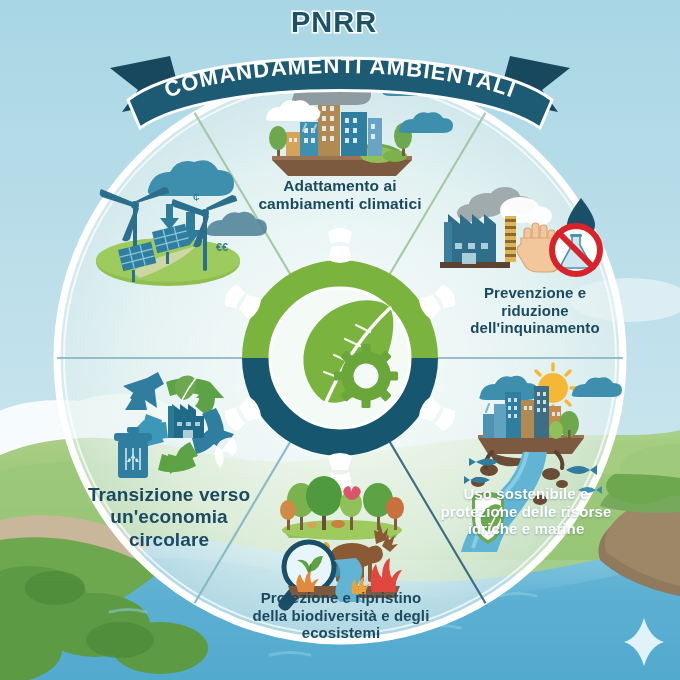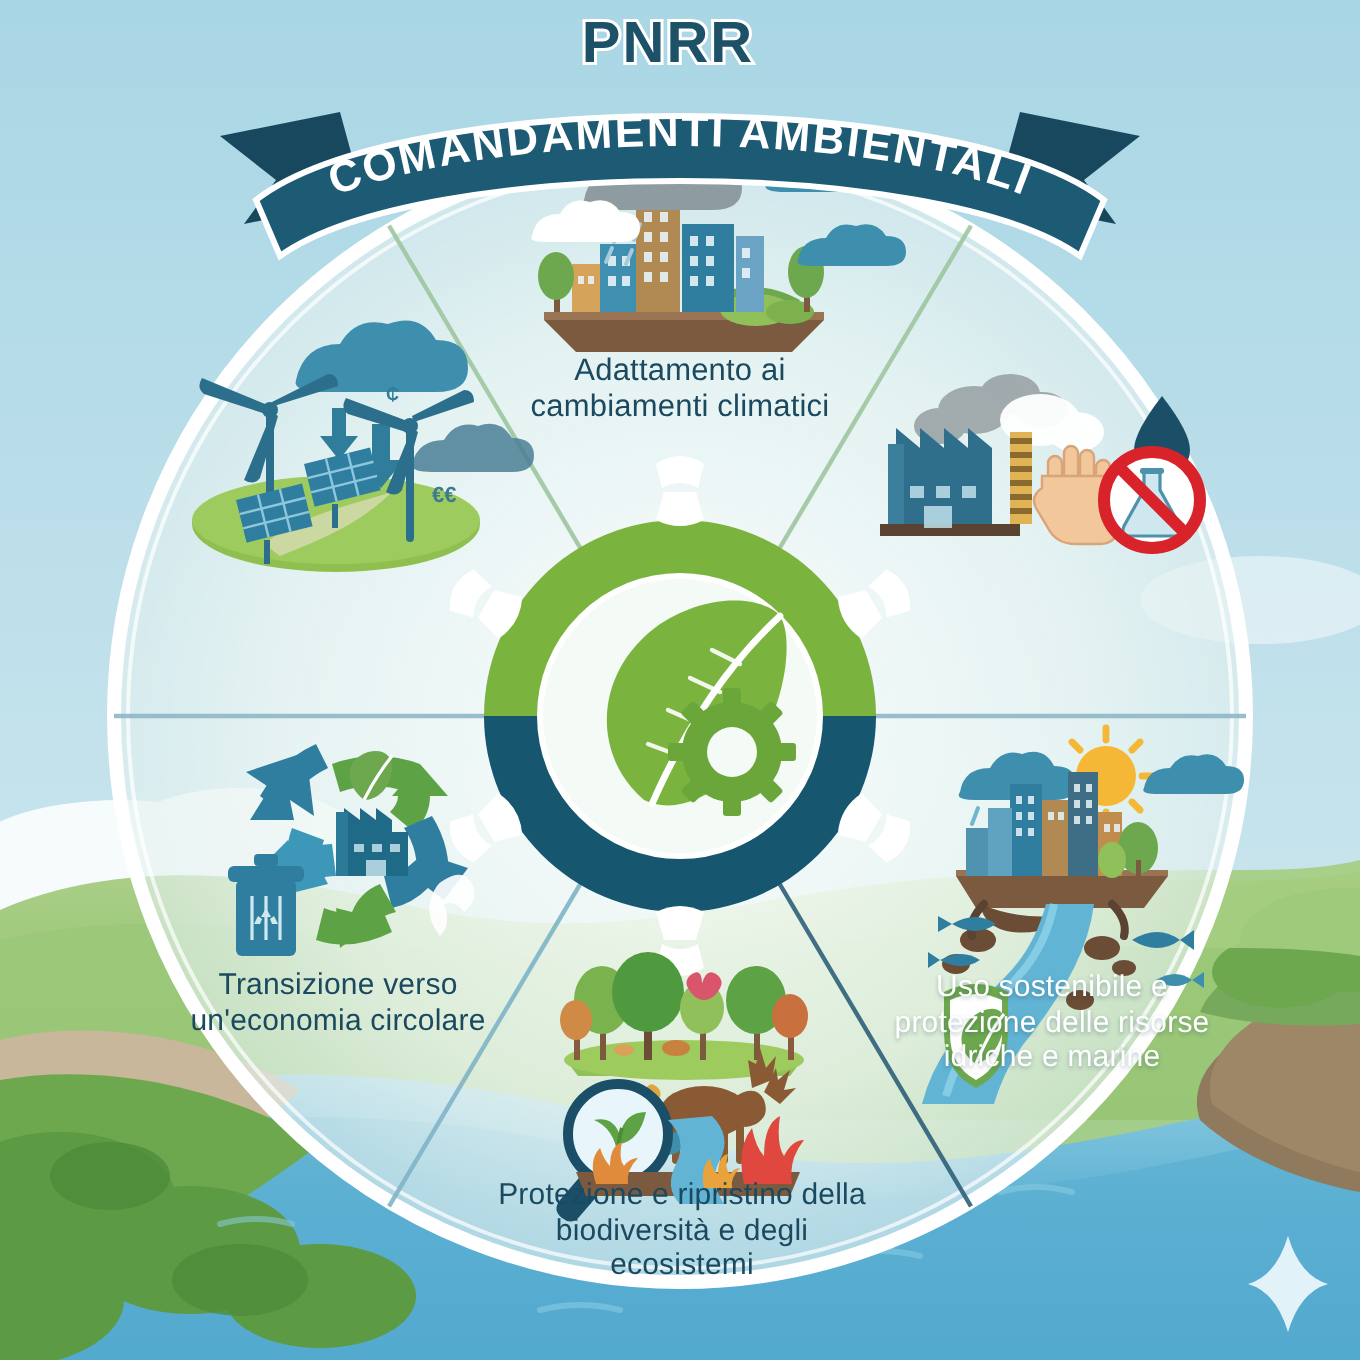--- a/index.html
+++ b/index.html
@@ -3,21 +3,21 @@
 <meta charset="utf-8">
 <style>
   html,body{margin:0;padding:0;}
   body{
     width:680px;height:680px;overflow:hidden;
     font-family:"Liberation Sans",sans-serif;
     background:#bfe0ea;
   }
   #stage{position:relative;width:680px;height:680px;overflow:hidden;}
   #bg{position:absolute;inset:0;}
-  .lbl{position:absolute;text-align:center;font-weight:normal;line-height:1.18;
+  .lbl{position:absolute;text-align:center;font-weight:bold;line-height:1.18;
        letter-spacing:.1px;}
   .lbl.dark{color:#1b4a60;}
   .lbl.light{color:#ffffff;text-shadow:0 1px 2px rgba(20,60,80,.35);}
   #title{
     position:absolute;left:0;right:12px;top:6px;text-align:center;
     font-size:29px;font-weight:bold;color:#1d5167;letter-spacing:1px;
     -webkit-text-stroke:3px #ffffff;paint-order:stroke fill;
   }
 </style>
 </head>
@@ -614,20 +614,21 @@
 
       <path d="M644 618 q 6 20 20 24 q -14 4 -20 24 q -6 -20 -20 -24 q 14 -4 20 -24 z" fill="#e9f6fb" opacity=".95"></path>
     </g>
   </svg>
 
   <div id="title">PNRR</div>
 
 
   <div class="lbl dark" style="left:250px;top:177px;width:180px;font-size:15.5px;">Adattamento ai cambiamenti climatici</div>
 
+  <div class="lbl dark" style="left:452px;top:284px;width:166px;font-size:15px;">Prevenzione e riduzione dell'inquinamento</div>
 
   <div class="lbl dark" style="left:246px;top:589px;width:190px;font-size:15px;">Protezione e ripristino della biodiversità e degli ecosistemi</div>
 
   <div class="lbl light" style="left:436px;top:485px;width:180px;font-size:15px;">Uso sostenibile e protezione delle risorse idriche e marine</div>
 
-  <div class="lbl dark" style="left:76px;top:484px;width:186px;font-size:15px;">Transizione verso un'economia circolare</div>
+  <div class="lbl dark" style="left:76px;top:484px;width:186px;font-size:19px;">Transizione verso un'economia circolare</div>
 
 </div>
 
 </body></html>

